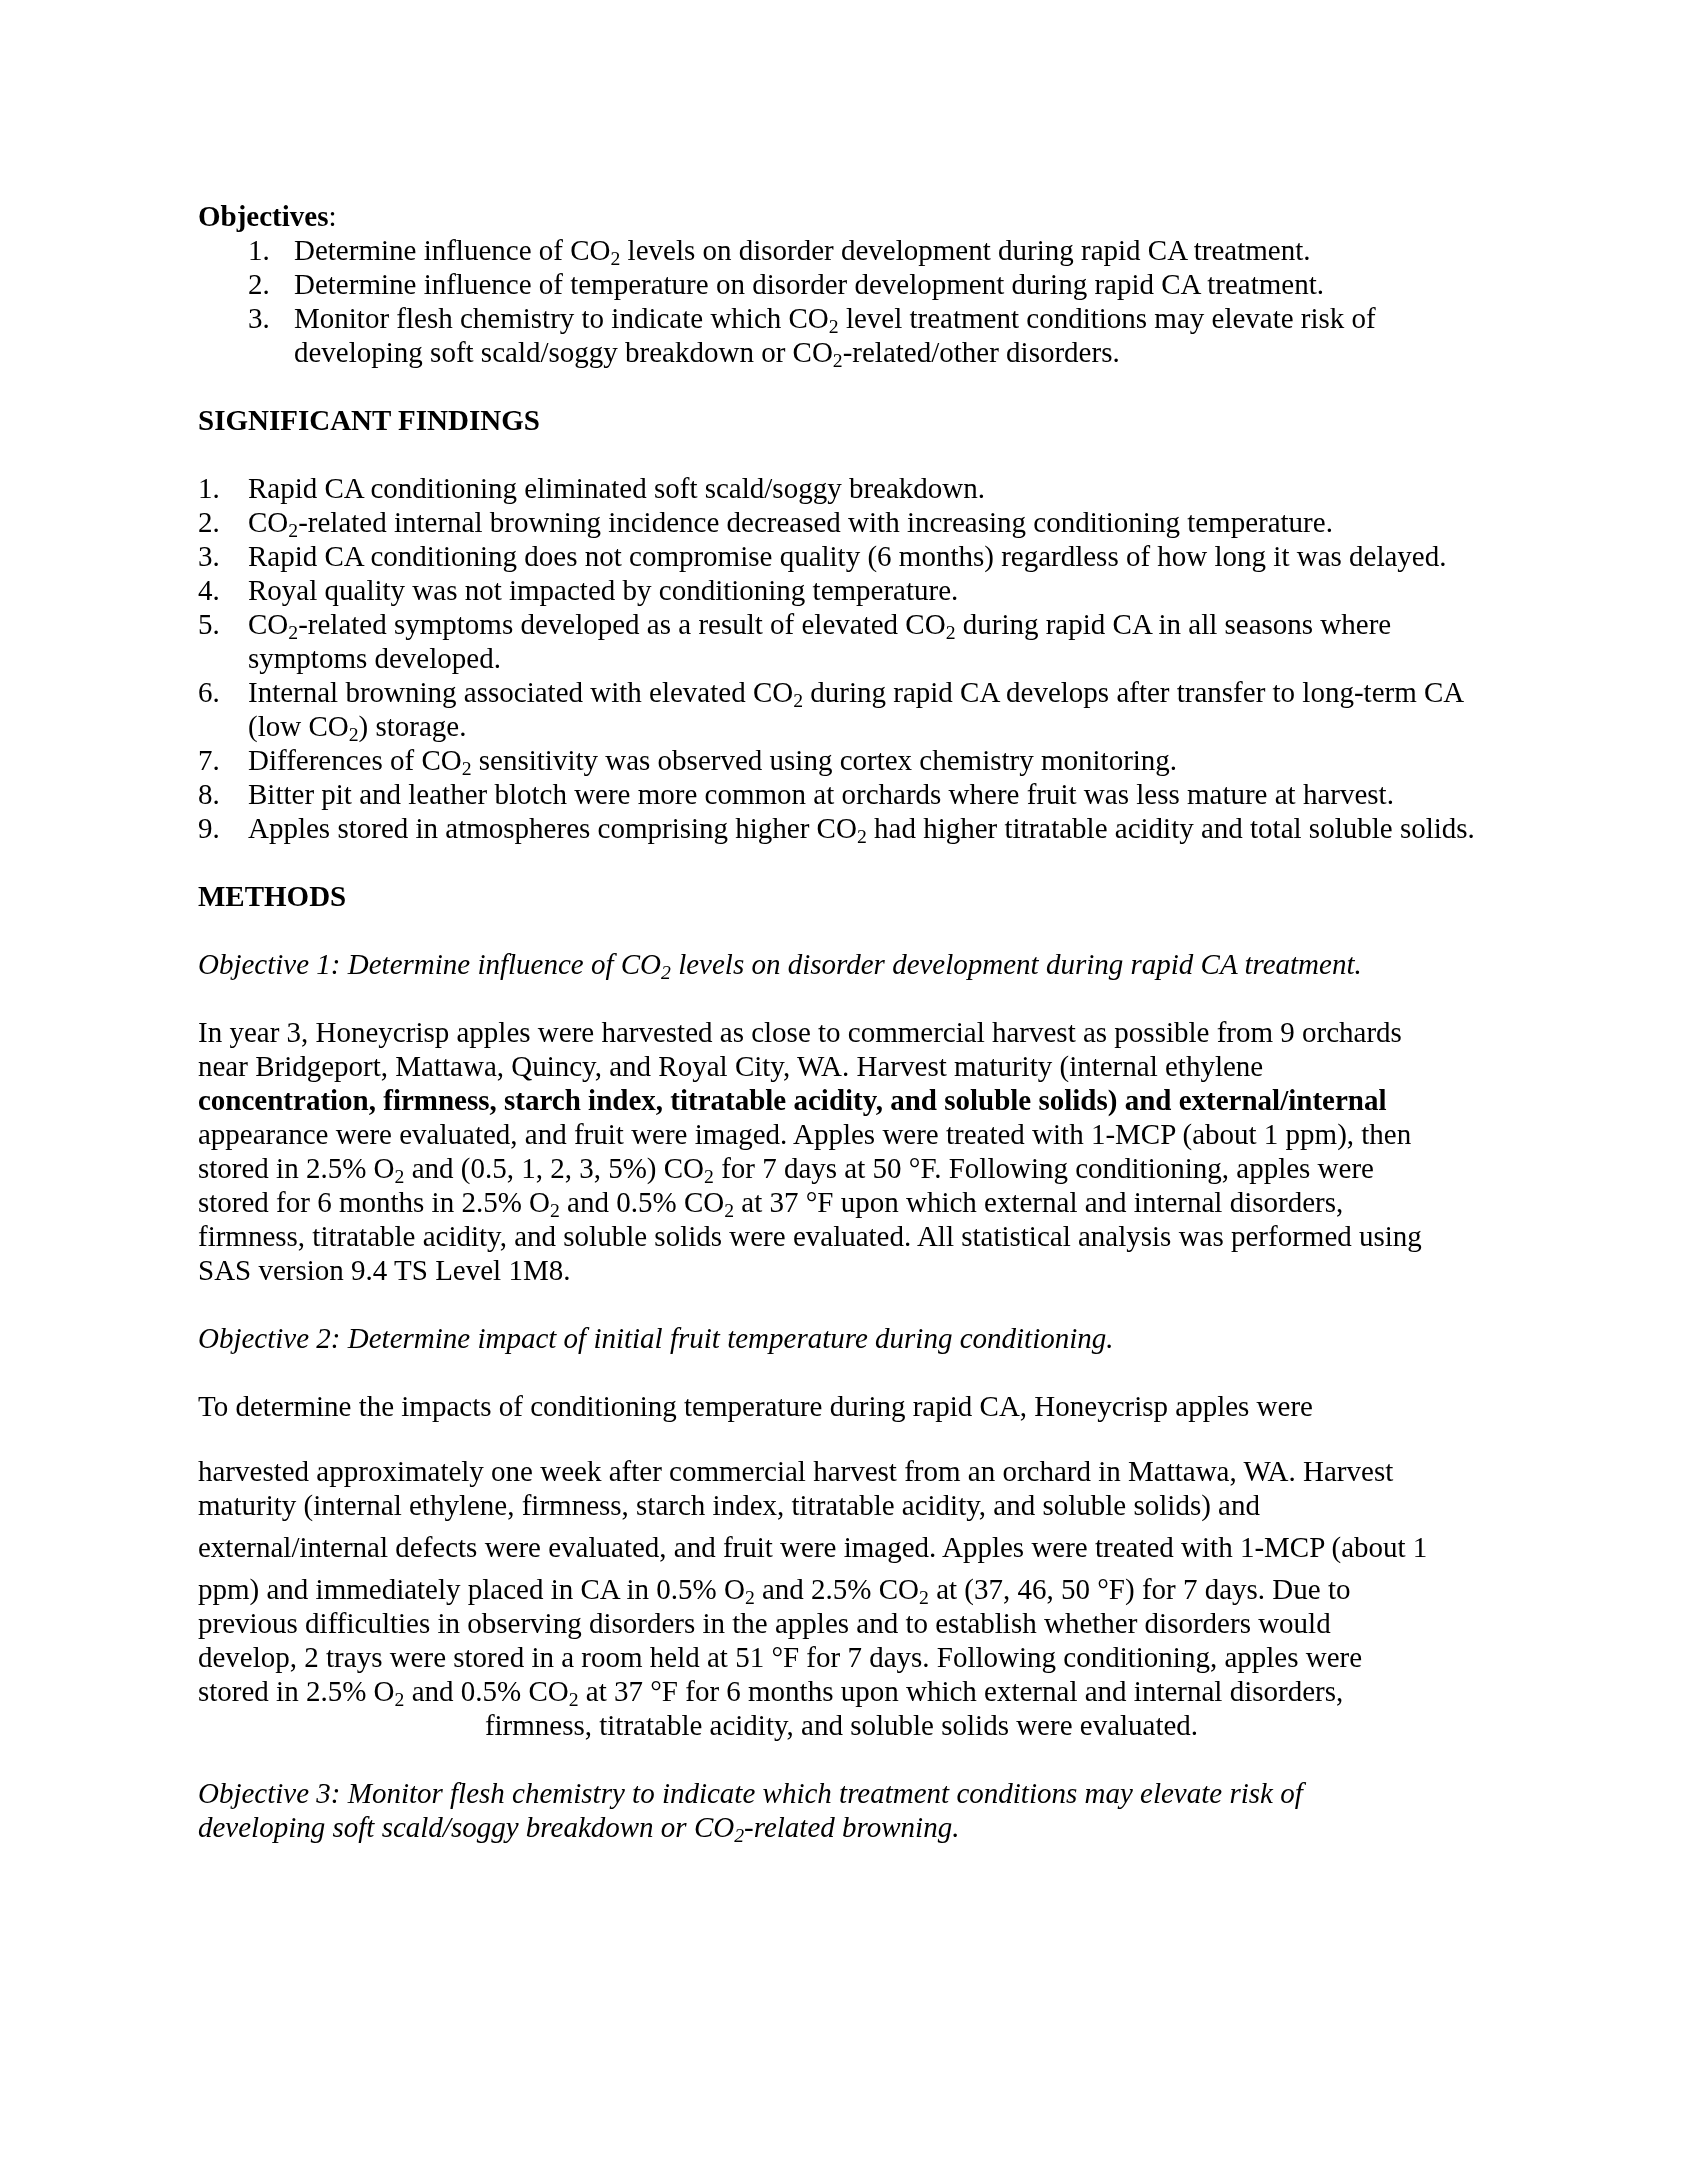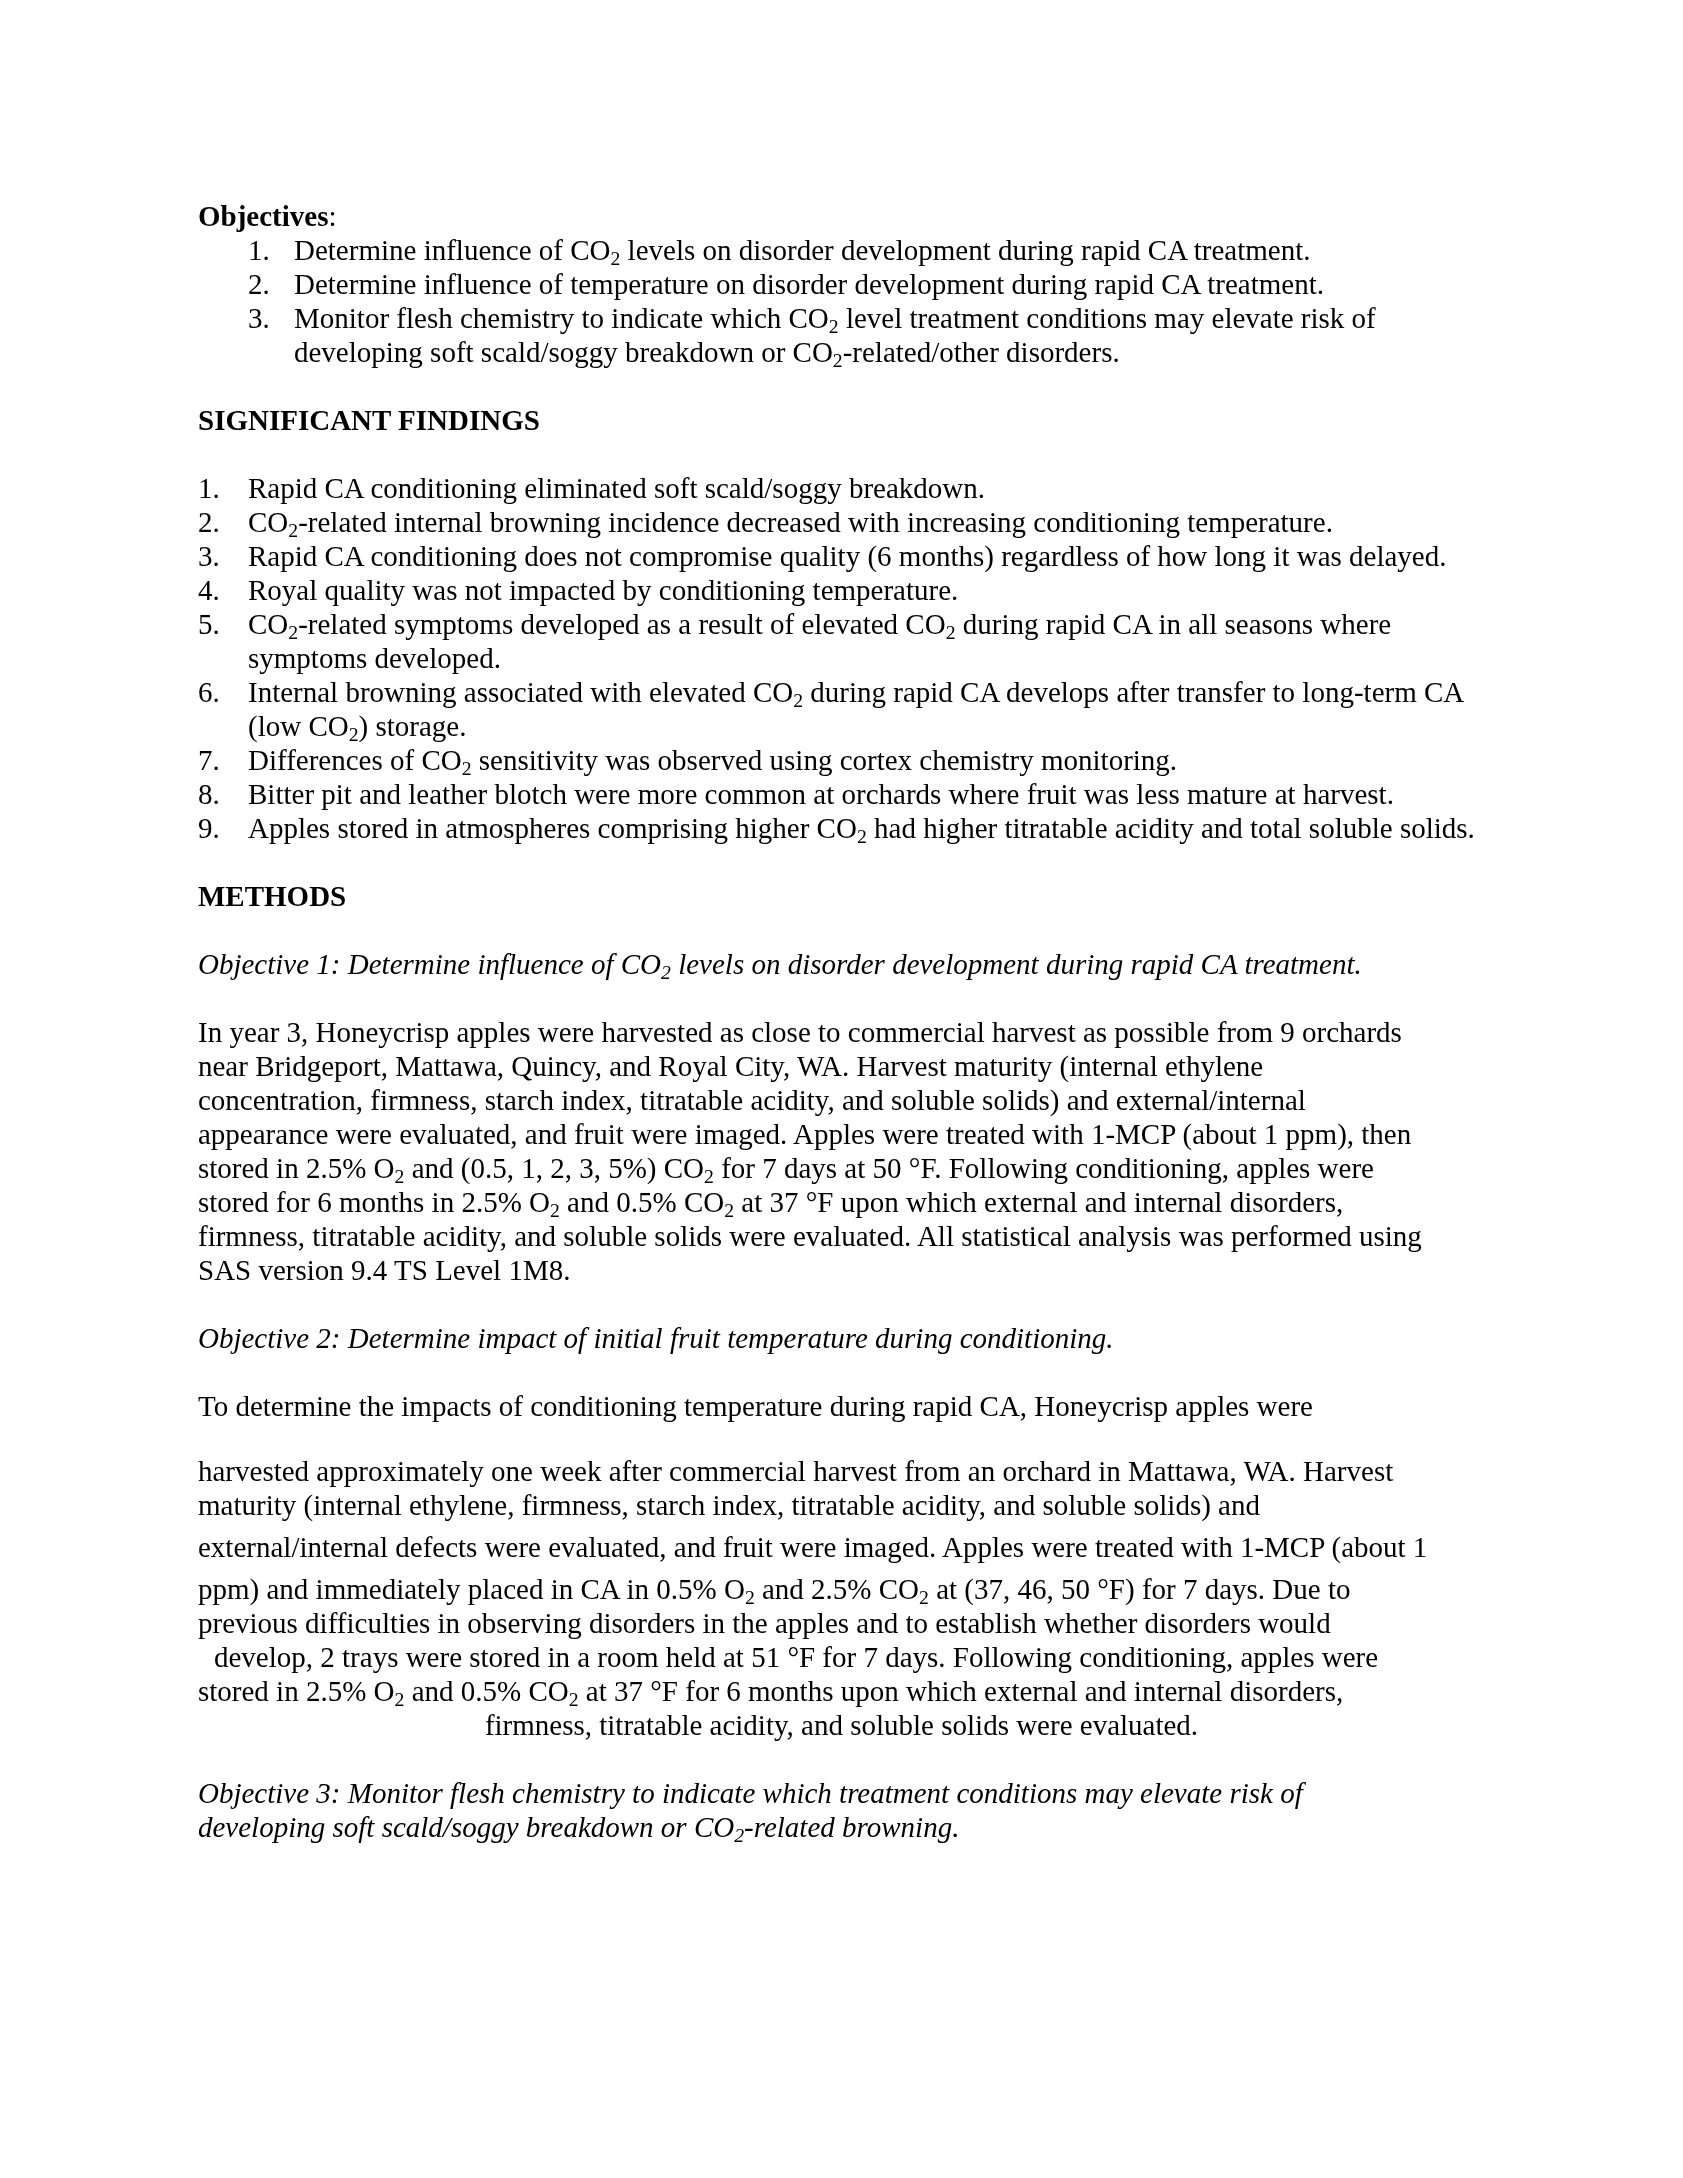--- a/index.html
+++ b/index.html
@@ -94,39 +94,39 @@
 
   <section>
     <p class="heading">METHODS</p>
     <div class="blank"></div>
 
     <p class="italic">Objective 1: Determine influence of CO<sub>2</sub> levels on disorder development during rapid CA treatment.</p>
     <div class="blank"></div>
     <div class="para">
         <div style="white-space: nowrap;">In year 3, Honeycrisp apples were harvested as close to commercial harvest as possible from 9 orchards</div>
         <div style="white-space: nowrap;">near Bridgeport, Mattawa, Quincy, and Royal City, WA. Harvest maturity (internal ethylene</div>
-        <div style="white-space: nowrap;">concentration, firmness, starch index, titratable acidity, and soluble solids) and external/internal</div>
+        <div style="white-space: nowrap; font-weight: bold;">concentration, firmness, starch index, titratable acidity, and soluble solids) and external/internal</div>
         <div style="white-space: nowrap;">appearance were evaluated, and fruit were imaged. Apples were treated with 1-MCP (about 1 ppm), then</div>
         <div style="white-space: nowrap;">stored in 2.5% O<sub>2</sub> and (0.5, 1, 2, 3, 5%) CO<sub>2</sub> for 7 days at 50 °F. Following conditioning, apples were</div>
         <div style="white-space: nowrap;">stored for 6 months in 2.5% O<sub>2</sub> and 0.5% CO<sub>2</sub> at 37 °F upon which external and internal disorders,</div>
         <div style="white-space: nowrap;">firmness, titratable acidity, and soluble solids were evaluated. All statistical analysis was performed using</div>
         <div style="white-space: nowrap;">SAS version 9.4 TS Level 1M8.</div>
       </div>
     <div class="blank"></div>
 
     <p class="italic">Objective 2: Determine impact of initial fruit temperature during conditioning.</p>
     <div class="blank"></div>
     <div class="para">
         <div style="white-space: nowrap;">To determine the impacts of conditioning temperature during rapid CA, Honeycrisp apples were</div>
         <div style="white-space: nowrap; margin-top: 31px;">harvested approximately one week after commercial harvest from an orchard in Mattawa, WA. Harvest</div>
         <div style="white-space: nowrap;">maturity (internal ethylene, firmness, starch index, titratable acidity, and soluble solids) and</div>
         <div style="white-space: nowrap; margin-top: 8px;">external/internal defects were evaluated, and fruit were imaged. Apples were treated with 1-MCP (about 1</div>
         <div style="white-space: nowrap; margin-top: 8px;">ppm) and immediately placed in CA in 0.5% O<sub>2</sub> and 2.5% CO<sub>2</sub> at (37, 46, 50 °F) for 7 days. Due to</div>
         <div style="white-space: nowrap;">previous difficulties in observing disorders in the apples and to establish whether disorders would</div>
-        <div style="white-space: nowrap; margin-left: 16px;">develop, 2 trays were stored in a room held at 51 °F for 7 days. Following conditioning, apples were</div>
+        <div style="white-space: nowrap;">develop, 2 trays were stored in a room held at 51 °F for 7 days. Following conditioning, apples were</div>
         <div style="white-space: nowrap;">stored in 2.5% O<sub>2</sub> and 0.5% CO<sub>2</sub> at 37 °F for 6 months upon which external and internal disorders,</div>
         <div style="white-space: nowrap; text-align: center;">firmness, titratable acidity, and soluble solids were evaluated.</div>
       </div>
     <div class="blank"></div>
 
     <div class="italic">
         <div style="white-space: nowrap;">Objective 3: Monitor flesh chemistry to indicate which treatment conditions may elevate risk of</div>
         <div style="white-space: nowrap;">developing soft scald/soggy breakdown or CO<sub>2</sub>-related browning.</div>
       </div>
   </section>

